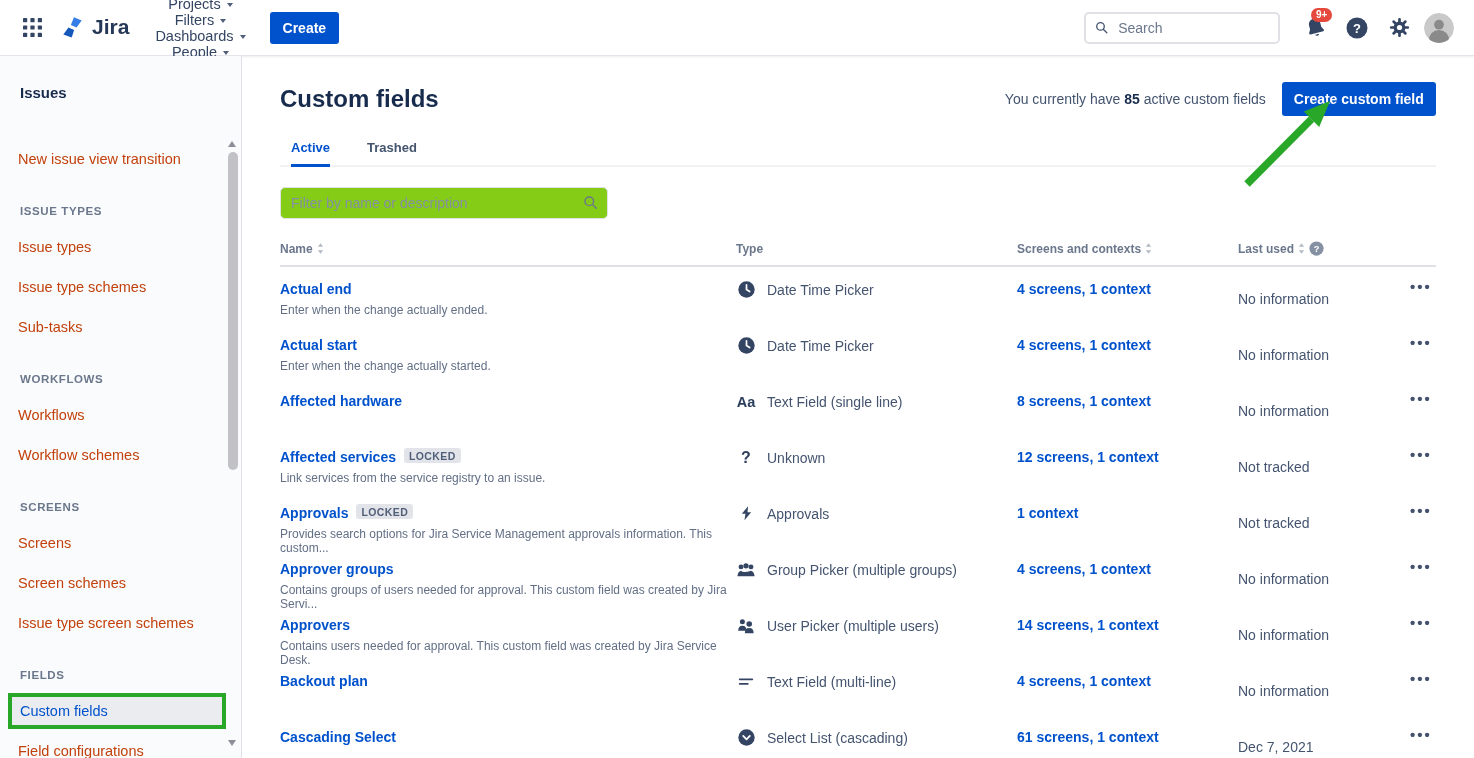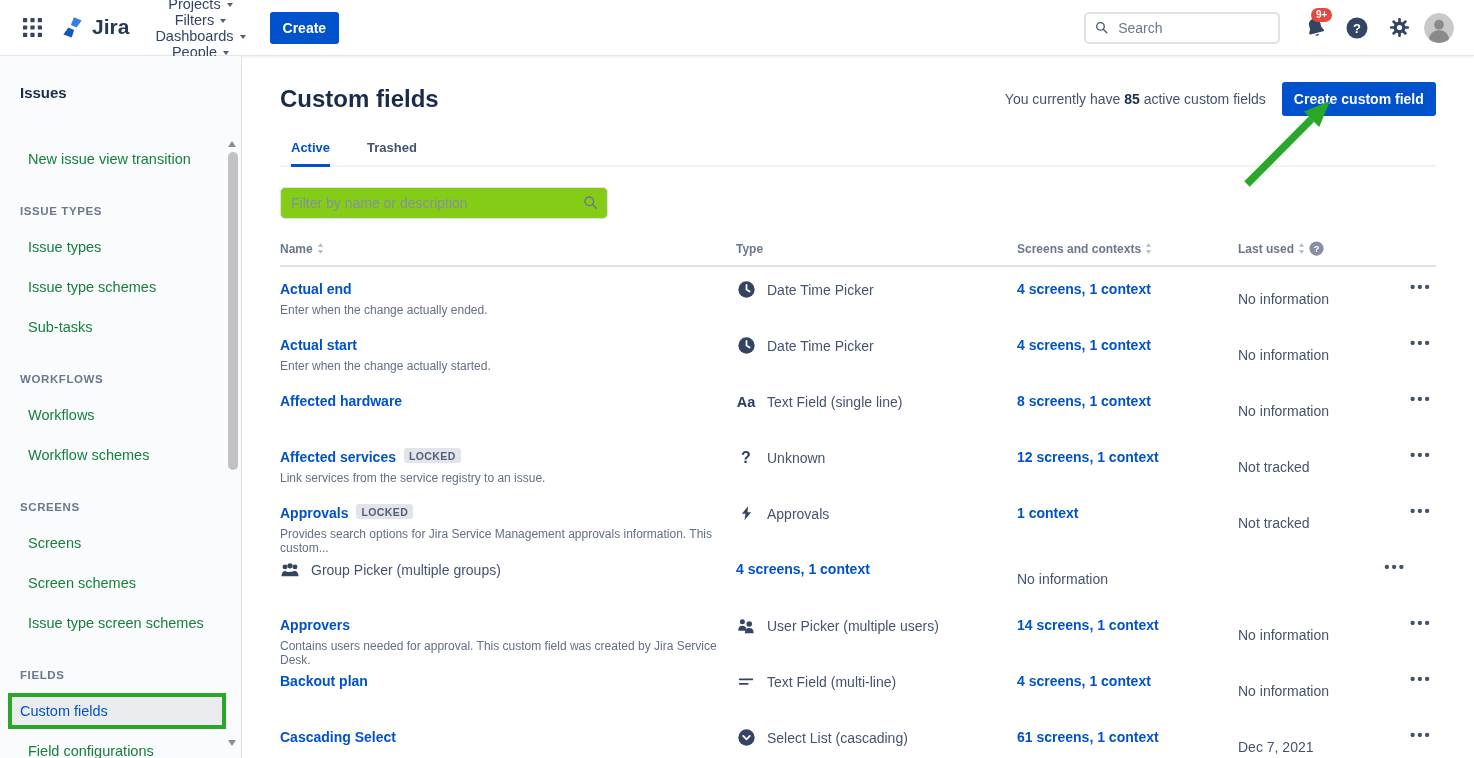--- a/index.html
+++ b/index.html
@@ -37,22 +37,22 @@
   .nbadge{position:absolute;top:-3px;left:13px;background:var(--badge);color:#fff;
     font-size:10px;font-weight:700;padding:2px 5px;border-radius:9px;line-height:1;}
   .avatar{width:30px;height:30px;border-radius:50%;overflow:hidden;display:flex;cursor:pointer;}
   
   .layout{display:flex;height:702px;}
   .sidebar{width:242px;min-width:242px;background:#FAFBFC;border-right:1px solid var(--border);
     position:relative;padding-top:28px;}
   .sb-title{font-size:15px;font-weight:700;color:var(--title);padding-left:20px;margin-bottom:38px;}
   .sb-header{height:48px;display:flex;align-items:flex-end;padding:0 0 10px 20px;
     font-size:11.5px;font-weight:700;letter-spacing:.6px;color:var(--muted);}
-  .sb-item{height:40px;display:flex;align-items:center;padding-left:28px;font-size:14.5px;
-    color:#15803d;cursor:pointer;white-space:nowrap;}
+  .sb-item{height:40px;display:flex;align-items:center;padding-left:18px;font-size:14.5px;
+    color:#c2410c;cursor:pointer;white-space:nowrap;}
   .sb-item-sel-wrap{height:40px;display:flex;align-items:center;position:relative;}
   .sb-item.selected{height:36px;margin-left:8px;width:218px;background:var(--sel-bg);
     color:var(--accent);border:4px solid var(--annot);padding-left:8px;}
   .sb-thumb{position:absolute;right:3px;top:96px;width:10px;height:318px;background:#C2C2C6;
     border-radius:5px;cursor:pointer;}
   .sb-arrow{position:absolute;right:5px;width:0;height:0;border-left:4px solid transparent;
     border-right:4px solid transparent;}
   .sb-arrow.up{top:85px;border-bottom:6px solid #8A8F98;}
   .sb-arrow.down{bottom:12px;border-top:6px solid #8A8F98;}
   
@@ -365,20 +365,24 @@
       <span>Approvals</span>
     </div>
     <div>
       <a class="screens-link">1 context</a>
     </div>
     <div class="lastused">Not tracked</div>
     <div class="dots">•••</div>
   </div>
 
   <div class="trow">
+    <div>
+      <a class="name-link">Approver groups</a>
+      <div class="row-desc">Contains groups of users needed for approval. This custom field was created by Jira Servi...</div>
+    </div>
     <div class="type-cell">
       <span class="type-ic">
                 <svg viewBox="0 0 22 18" width="20" height="18">
                   <g fill="#344563">
                     <circle cx="5.5" cy="5.6" r="2.7"></circle>
                     <circle cx="11" cy="4.4" r="2.9"></circle>
                     <circle cx="16.5" cy="5.6" r="2.7"></circle>
                     <path d="M1.6 16q.3-5.4 3.9-6.3 2.5 2.8 11 0 3.6.9 3.9 6.3z"></path>
                   </g>
                 </svg>

